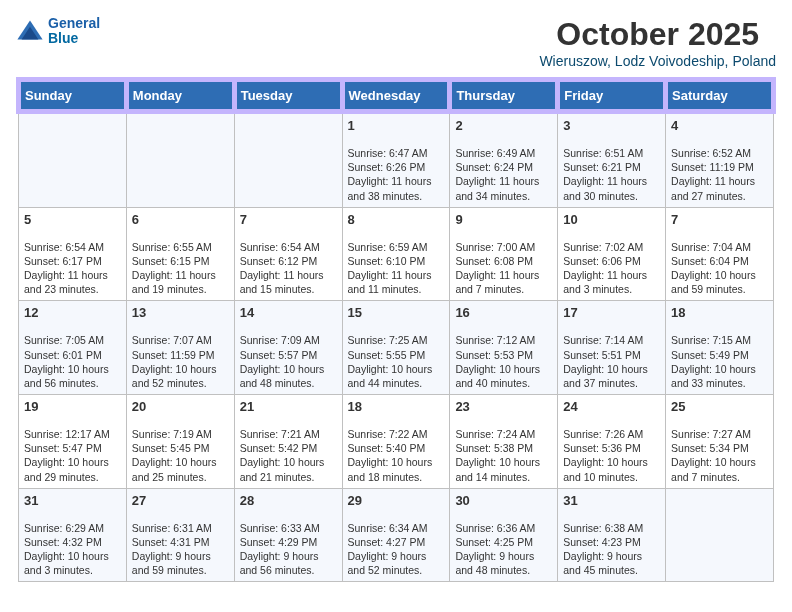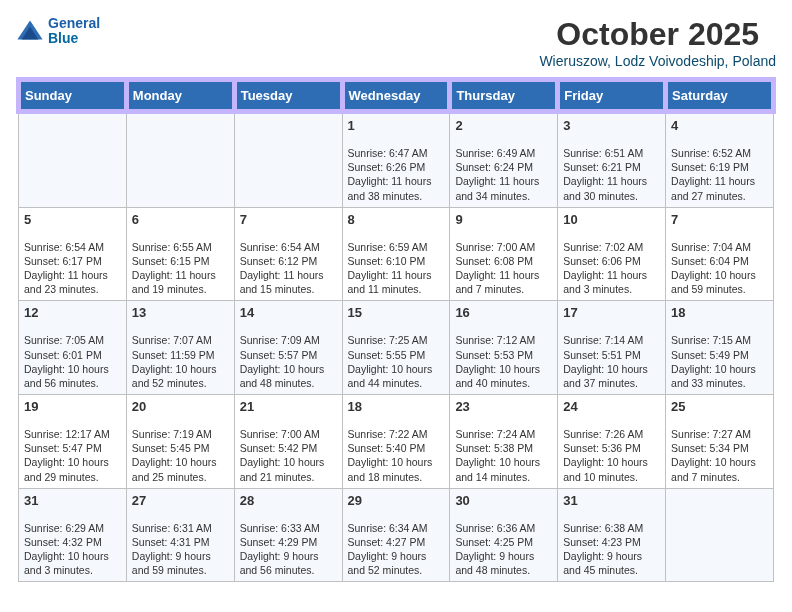--- a/index.html
+++ b/index.html
@@ -143,21 +143,21 @@
         <td>
           <span class="date-num">3</span>
           <div class="cell-content">Sunrise: 6:51 AM
 Sunset: 6:21 PM
 Daylight: 11 hours
 and 30 minutes.</div>
         </td>
         <td>
           <span class="date-num">4</span>
           <div class="cell-content">Sunrise: 6:52 AM
-Sunset: 6:19 PM
+Sunset: 11:19 PM
 Daylight: 11 hours
 and 27 minutes.</div>
         </td>
       </tr>
       <tr>
         <td>
           <span class="date-num">5</span>
           <div class="cell-content">Sunrise: 6:54 AM
 Sunset: 6:17 PM
 Daylight: 11 hours
@@ -267,21 +267,21 @@
         </td>
         <td>
           <span class="date-num">20</span>
           <div class="cell-content">Sunrise: 7:19 AM
 Sunset: 5:45 PM
 Daylight: 10 hours
 and 25 minutes.</div>
         </td>
         <td>
           <span class="date-num">21</span>
-          <div class="cell-content">Sunrise: 7:00 AM
+          <div class="cell-content">Sunrise: 7:21 AM
 Sunset: 5:42 PM
 Daylight: 10 hours
 and 21 minutes.</div>
         </td>
         <td>
           <span class="date-num">18</span>
           <div class="cell-content">Sunrise: 7:22 AM
 Sunset: 5:40 PM
 Daylight: 10 hours
 and 18 minutes.</div>

